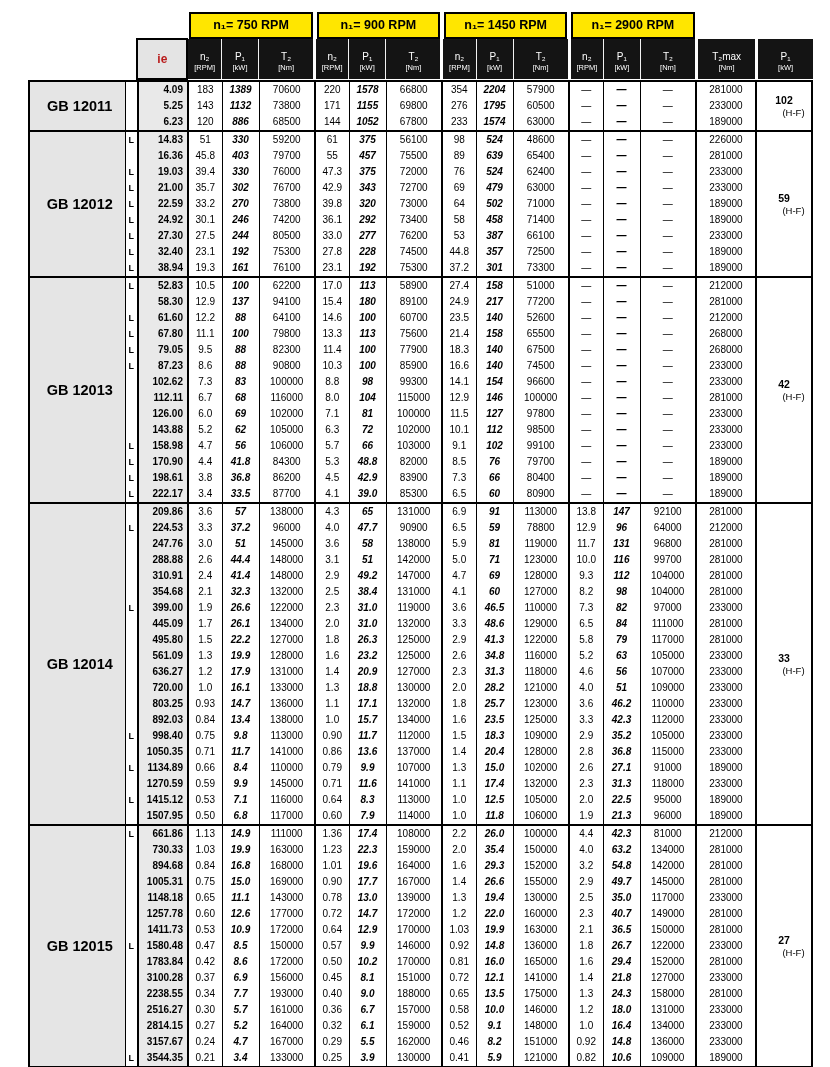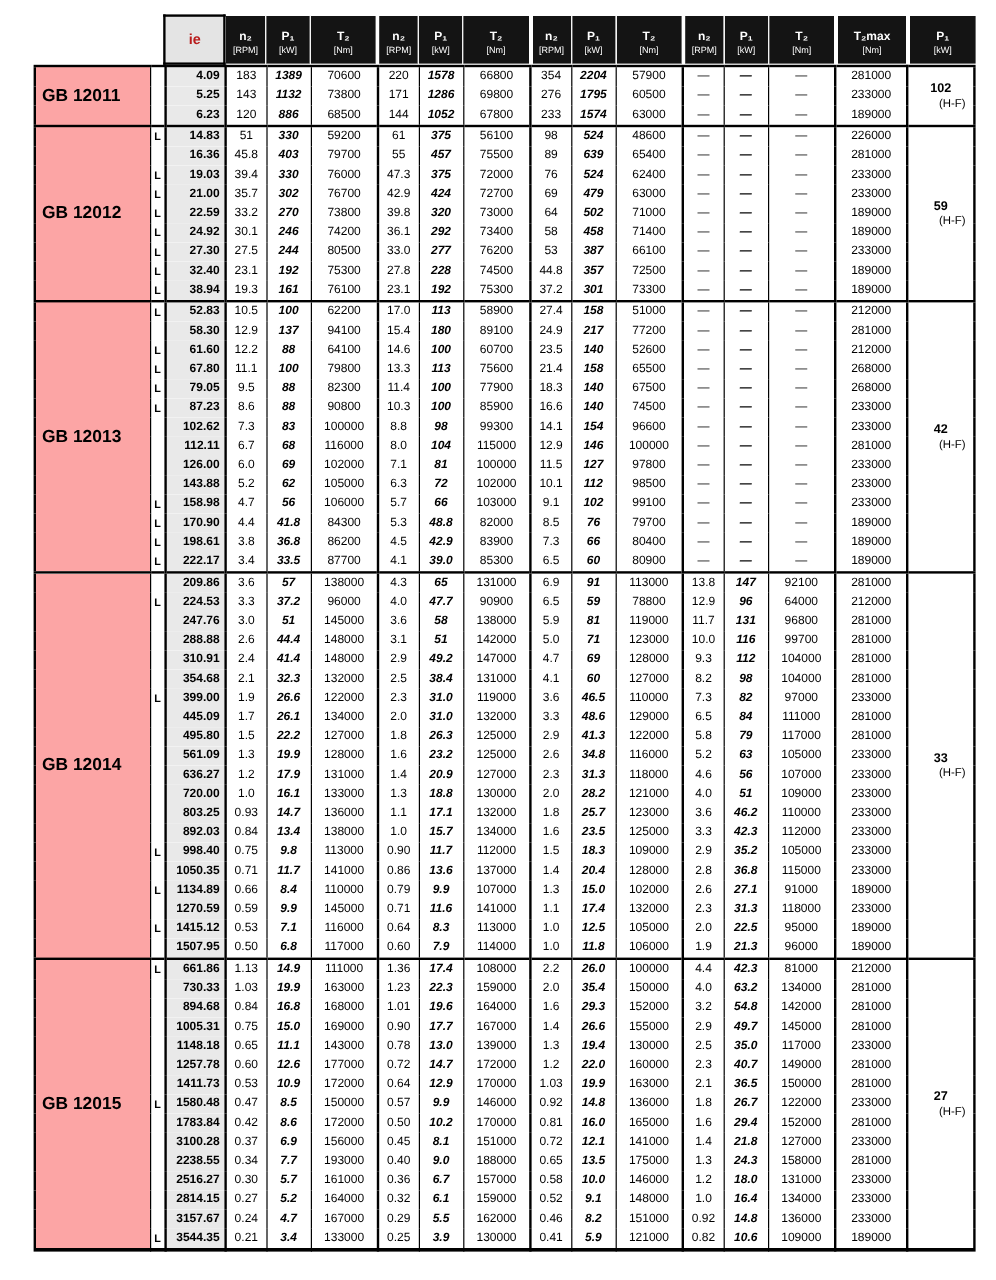--- a/index.html
+++ b/index.html
@@ -10,28 +10,28 @@
 
   
   .head-table td,.head-table th{text-align:center;vertical-align:middle;}
   .yellow-row th{height:27px;}
   .yellow-box{margin:0 2px;height:23px;line-height:23px;border:2px solid #000;background:#ffe600;
               font-weight:bold;font-size:12.5px;color:#000;}
   .black-row th{background:#141414;color:#fff;height:38px;border-left:1px solid #f2f2f2;}
   .black-row th.gsep{border-left:3px solid #fff;}
   .black-row th.ie-h{background:#e4e4e4;color:#b91c1c;border:2px solid #000;font-weight:bold;font-size:12px;}
   .black-row th.blank, .yellow-row td.blank{background:#fff;border:none;}
-  .hname{font-weight:bold;font-size:10px;line-height:12px;padding-top:4px;}
+  .hname{font-weight:normal;font-size:10px;line-height:12px;padding-top:4px;}
   .hunit{font-size:7.5px;line-height:9px;color:#fff;}
 
   
   .data-table{border:2px solid #000;border-bottom:3px solid #000;}
   .data-table td{height:16px;font-size:10px;line-height:16px;text-align:center;vertical-align:middle;}
   tr.group-first td{border-top:2px solid #000;}
-  td.group-label{background:#fca5a5;text-align:left;font-weight:bold;font-size:14.5px;
+  td.group-label{background:#e5e5e5;text-align:center;font-weight:bold;font-size:14.5px;
                  padding-left:5px;border-right:1px solid #000;}
   td.lcol{background:#fff;font-weight:bold;font-size:9px;border-right:2px solid #000;}
   td.iecol{background:#e9e9e9;font-weight:bold;text-align:right;padding-right:4px;border-right:2px solid #000;}
   td.n2{border-left:2px solid #000;}
   td.p1{border-left:1px solid #000;font-weight:bold;font-style:italic;}
   td.t2{border-left:1px solid #000;}
   td.t2max{border-left:2px solid #000;border-right:2px solid #000;}
   td.power{background:#fff;font-size:10.5px;text-align:center;}
   .pw-num{font-weight:bold;line-height:13px;}
   .pw-note{font-size:9.5px;line-height:12px;margin-left:19px;}
@@ -55,20 +55,36 @@
       <col style="width:34px">
         <col style="width:37px">
         <col style="width:56px">
       <col style="width:34px">
         <col style="width:37px">
         <col style="width:56px">
       <col style="width:60px">
         <col style="width:56px">
     </colgroup>
     <tbody>
+        <tr class="yellow-row">
+      <td class="blank" colspan="3"></td>
+      <th colspan="3">
+            <div class="yellow-box">n₁= 750 RPM</div>
+          </th>
+      <th colspan="3">
+            <div class="yellow-box">n₁= 900 RPM</div>
+          </th>
+      <th colspan="3">
+            <div class="yellow-box">n₁= 1450 RPM</div>
+          </th>
+      <th colspan="3">
+            <div class="yellow-box">n₁= 2900 RPM</div>
+          </th>
+      <td class="blank" colspan="2"></td>
+    </tr>
     <tr class="black-row">
       <th class="blank" colspan="2"></th>
       <th class="ie-h">ie</th>
 
       <th>
             <div class="hname">n₂</div>
             <div class="hunit">[RPM]</div>
           </th>
       <th>
             <div class="hname">P₁</div>
@@ -173,21 +189,21 @@
             <div class="pw-note">(H-F)</div>
           </td>
         </tr>
         <tr>
           <td class="lcol"></td>
           <td class="iecol">5.25</td>
           <td class="n2">143</td>
           <td class="p1">1132</td>
           <td class="t2">73800</td>
           <td class="n2">171</td>
-          <td class="p1">1286</td>
+          <td class="p1">1155</td>
           <td class="t2">69800</td>
           <td class="n2">276</td>
           <td class="p1">1795</td>
           <td class="t2">60500</td>
           <td class="n2">—</td>
           <td class="p1">—</td>
           <td class="t2">—</td>
           <td class="t2max">233000</td>
         </tr>
         <tr>
@@ -263,21 +279,21 @@
           <td class="t2">—</td>
           <td class="t2max">233000</td>
         </tr>
         <tr>
           <td class="lcol">L</td>
           <td class="iecol">21.00</td>
           <td class="n2">35.7</td>
           <td class="p1">302</td>
           <td class="t2">76700</td>
           <td class="n2">42.9</td>
-          <td class="p1">424</td>
+          <td class="p1">343</td>
           <td class="t2">72700</td>
           <td class="n2">69</td>
           <td class="p1">479</td>
           <td class="t2">63000</td>
           <td class="n2">—</td>
           <td class="p1">—</td>
           <td class="t2">—</td>
           <td class="t2max">233000</td>
         </tr>
         <tr>

